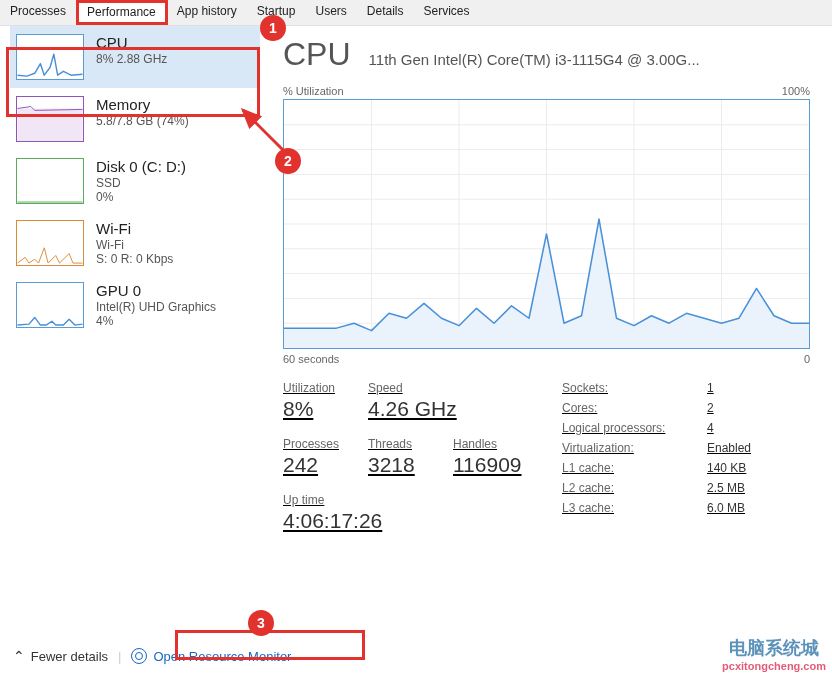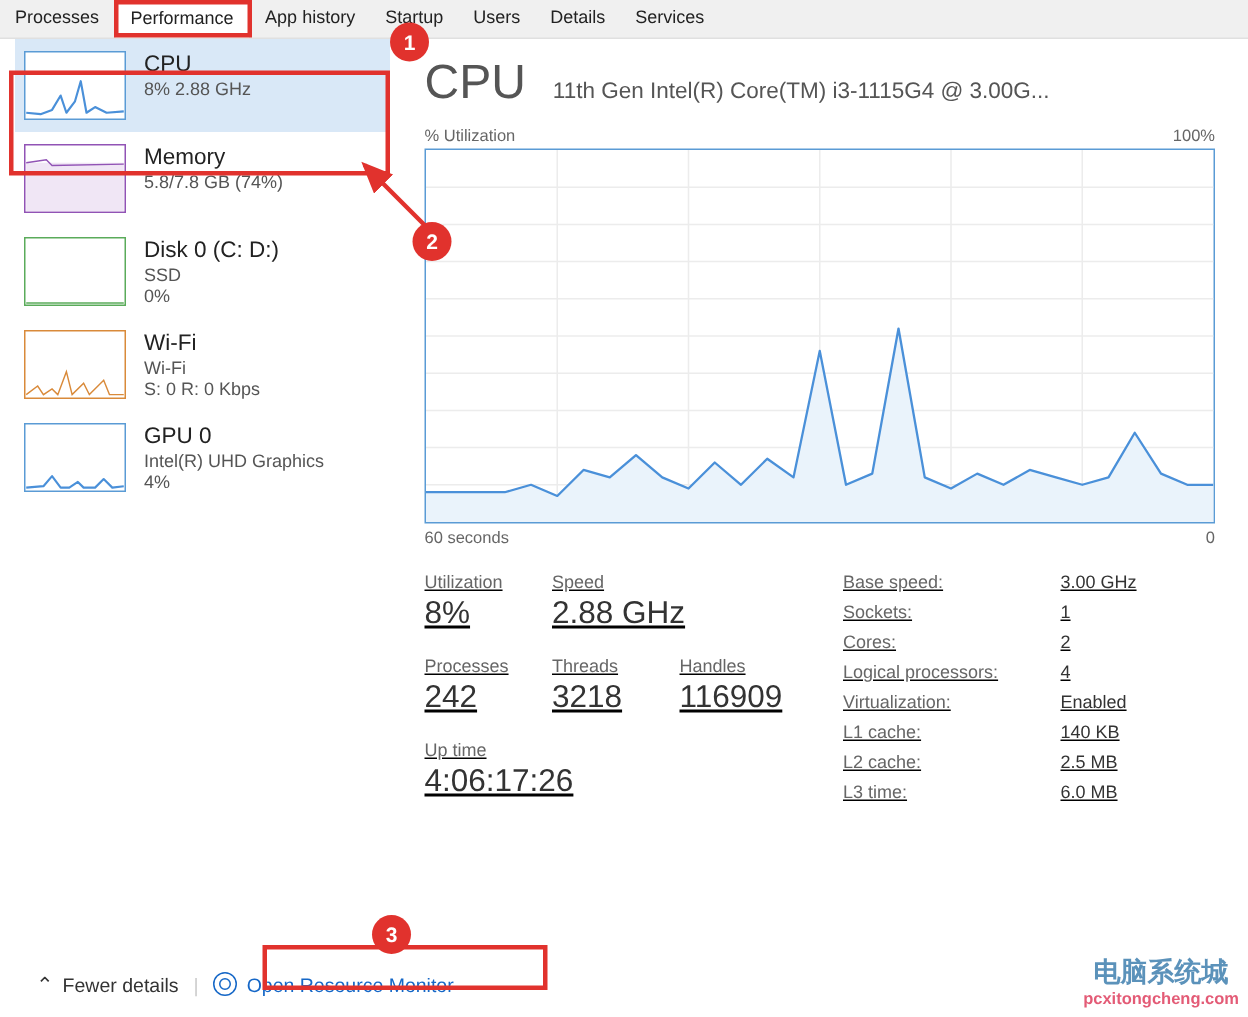--- a/index.html
+++ b/index.html
@@ -35,21 +35,21 @@
 .stats-left { display: flex; flex-wrap: wrap; width: 255px; }
 .stat { width: 85px; margin-bottom: 16px; }
 .stat.uptime { width: 240px; }
 .stat .lbl { font-size: 12px; color: #666; }
 .stat .val { font-size: 21px; color: #333; margin-top: 2px; }
 .stats-right { flex: 1; }
 .info-row { display: flex; font-size: 12px; margin-bottom: 6px; }
 .info-row .k { width: 145px; color: #666; }
 .info-row .v { color: #333; }
 
-.footer { position: absolute; bottom: 8px; left: 0; right: 16px; padding: 6px 24px; display: flex; align-items: center; gap: 10px; font-size: 13px; }
+.footer { position: absolute; bottom: 8px; left: 0; right: 16px; padding: 6px 13px; display: flex; align-items: center; gap: 10px; font-size: 13px; }
 .fewer { display: flex; align-items: center; gap: 6px; color: #333; cursor: pointer; }
 .divider { color: #ccc; }
 .resmon { color: #1567c7; display: flex; align-items: center; gap: 6px; cursor: pointer; }
 .watermark { position: absolute; right: 6px; bottom: 6px; font-size: 11px; text-align: center; color: #37a; opacity: .8; pointer-events: none; }
 
 .redbox { position: absolute; border: 3px solid #e1322d; pointer-events: none; }
 .numdot { position: absolute; width: 26px; height: 26px; background: #e1322d; color: #fff; border-radius: 50%; display: flex; align-items: center; justify-content: center; font-weight: bold; font-size: 14px; pointer-events: none; }
 .arrow { position: absolute; pointer-events: none; }
 .caret-up::before { content: "\2303"; font-size: 14px; }
 .gear-icon { width: 16px; height: 16px; border: 1px solid #1567c7; border-radius: 50%; position: relative; display: inline-block; }
@@ -166,45 +166,41 @@
     </div>
 
     <div class="stats-row">
       <div class="stats-left">
         <div class="stat">
             <div class="lbl">Utilization</div>
             <div class="val">8%</div>
           </div>
         <div class="stat" style="width:160px">
             <div class="lbl">Speed</div>
-            <div class="val">2.88 GHz</div>
+            <div class="val">4.26 GHz</div>
           </div>
         <div class="stat">
             <div class="lbl">Processes</div>
             <div class="val">242</div>
           </div>
         <div class="stat">
             <div class="lbl">Threads</div>
             <div class="val">3218</div>
           </div>
         <div class="stat">
             <div class="lbl">Handles</div>
             <div class="val">116909</div>
           </div>
         <div class="stat uptime">
             <div class="lbl">Up time</div>
             <div class="val">4:06:17:26</div>
           </div>
       </div>
       <div class="stats-right" id="info-list">
           <div class="info-row">
-            <div class="k">Base speed:</div>
-            <div class="v">3.00 GHz</div>
-          </div>
-          <div class="info-row">
             <div class="k">Sockets:</div>
             <div class="v">1</div>
           </div>
           <div class="info-row">
             <div class="k">Cores:</div>
             <div class="v">2</div>
           </div>
           <div class="info-row">
             <div class="k">Logical processors:</div>
             <div class="v">4</div>
@@ -215,21 +211,21 @@
           </div>
           <div class="info-row">
             <div class="k">L1 cache:</div>
             <div class="v">140 KB</div>
           </div>
           <div class="info-row">
             <div class="k">L2 cache:</div>
             <div class="v">2.5 MB</div>
           </div>
           <div class="info-row">
-            <div class="k">L3 time:</div>
+            <div class="k">L3 cache:</div>
             <div class="v">6.0 MB</div>
           </div>
         </div>
     </div>
   </div>
 </div>
 
 <div class="footer">
   <div class="fewer">
     <span class="caret-up"></span>

